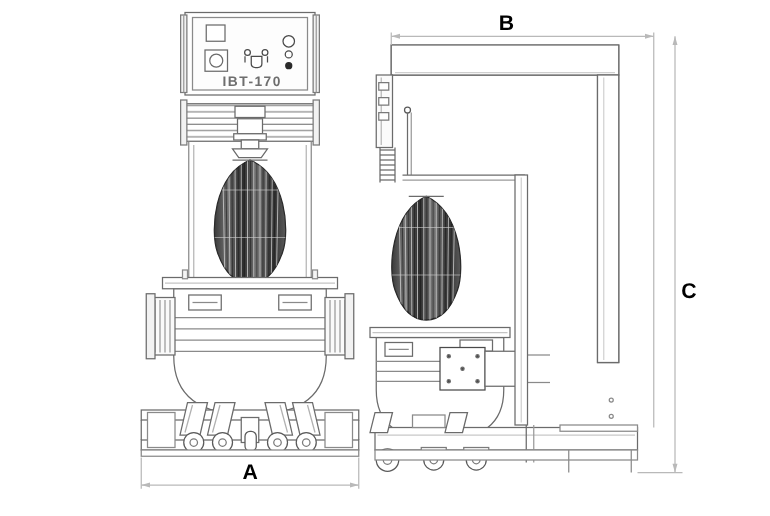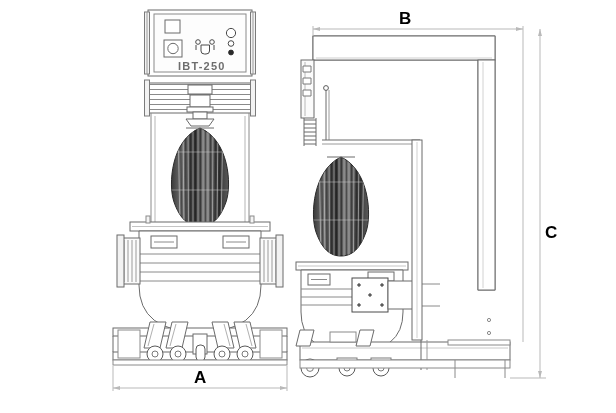--- a/index.html
+++ b/index.html
@@ -389,21 +389,21 @@
           <line x1="540" y1="29" x2="540" y2="378"></line>
           <line x1="510" y1="378" x2="546" y2="378"></line>
           <path d="M540,29 L538,36 L542,36 Z" fill="#b9b9b9" stroke="none"></path>
           <path d="M540,378 L538,371 L542,371 Z" fill="#b9b9b9" stroke="none"></path>
         </g>
       </g>
 
     </g>
   </svg>
 
-  <div class="model-label" style="left:178px; top:60px;">IBT-250</div>
+  <div class="model-label" style="left:178px; top:60px;">IBT-170</div>
 
   <div class="dim-label" style="left:194px; top:369px;">A</div>
 
   <div class="dim-label" style="left:399px; top:10px;">B</div>
 
   <div class="dim-label" style="left:545px; top:224px;">C</div>
 
 </div>
 
 </body></html>

